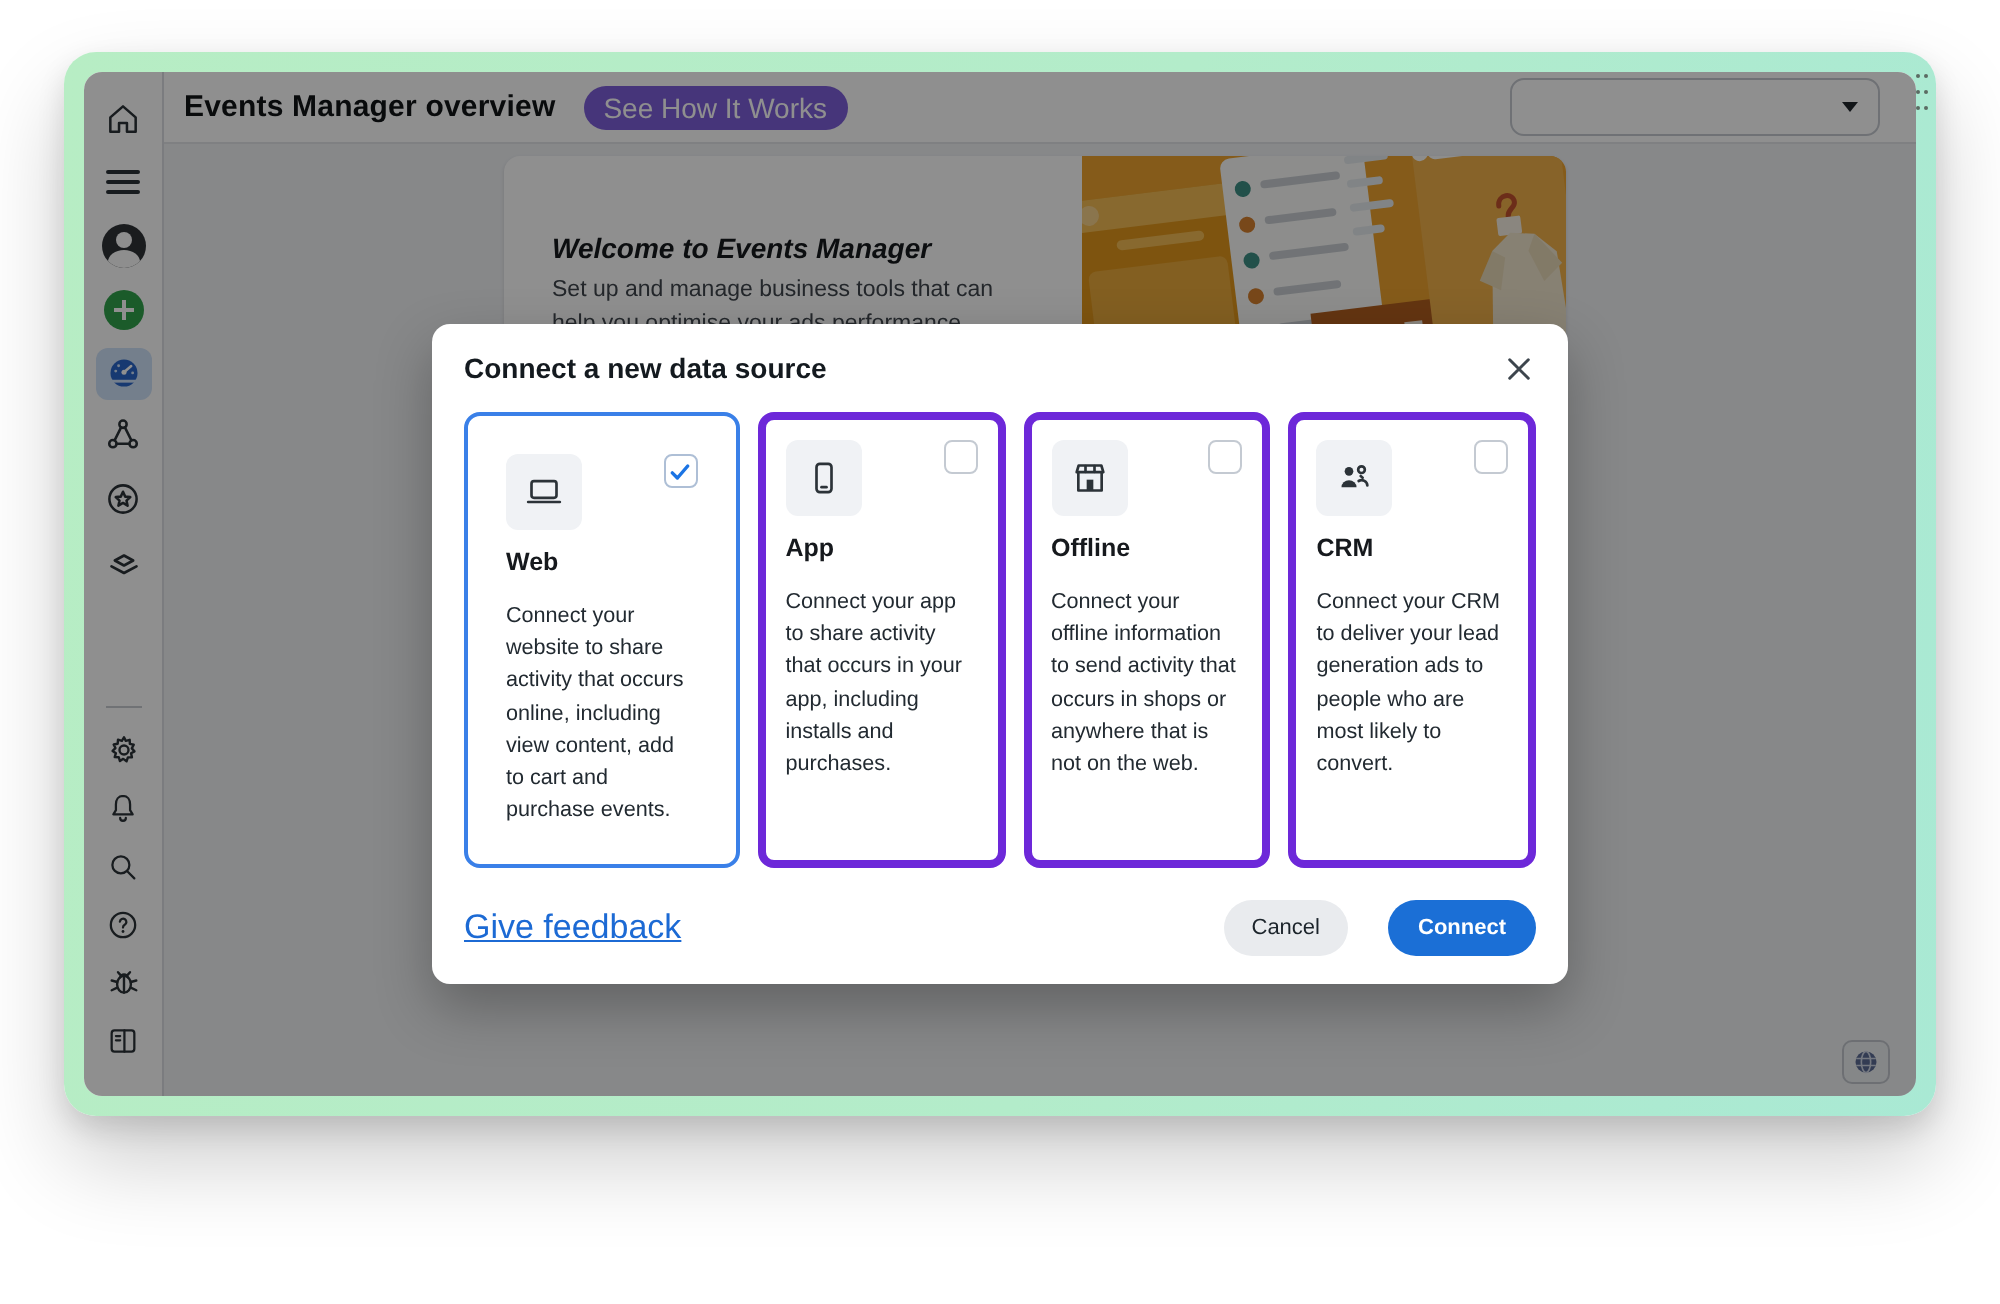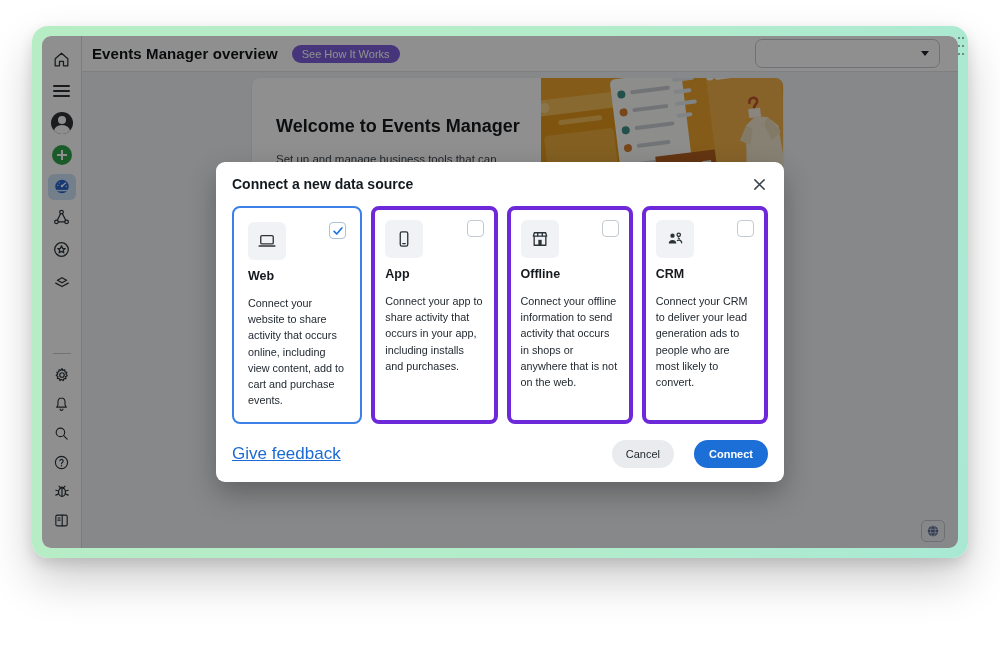--- a/index.html
+++ b/index.html
@@ -42,32 +42,32 @@
   .tile-selected { width:28px; height:26px; border-radius:6px; background:#cfe2f9; display:flex; align-items:center; justify-content:center; }
   .divider-sm { width:18px; height:1px; background:#c8cbd0; margin:6px 0 8px; }
   .side-bottom { margin-top:auto; display:flex; flex-direction:column; align-items:center; }
   .side-bottom .side-btn { margin-bottom:3px; }
 
   
   .main { flex:1; display:flex; flex-direction:column; position:relative; }
   .topbar { height:36px; background:#ffffff; border-bottom:1px solid #e2e4e8;
     display:flex; align-items:center; padding:0 18px 0 10px; flex-shrink:0; }
   .page-title { font-size:15px; font-weight:bold; color:#111417; letter-spacing:.1px; }
-  .howit-badge { margin-left:14px; background:var(--badge-purple,#7e5fd9); color:#fff; font-size:11px;
+  .howit-badge { margin-left:14px; background:var(--badge-purple,#7e5fd9); color:#fff; font-size:14px;
     padding:3px 10px; border-radius:999px; cursor:pointer; border:0; font-family:inherit; }
   .dropdown { margin-left:auto; width:185px; height:29px; background:#fff; border:1px solid #c6cad1;
     border-radius:7px; display:flex; align-items:center; justify-content:flex-end; padding:0 10px; cursor:pointer; }
   .caret { width:0; height:0; border-left:4.5px solid transparent; border-right:4.5px solid transparent; border-top:5.5px solid #20262c; }
 
   .content { flex:1; position:relative; }
   .welcome-card { position:absolute; left:170px; top:6px; width:531px; height:118px;
     background:#ffffff; border-radius:8px; overflow:hidden; display:flex;
     box-shadow:0 1px 2px rgba(0,0,0,.12); }
   .welcome-text { flex:1; padding:38px 20px 0 24px; }
-  .welcome-title { font-size:18px; font-weight:bold; color:#16191d; margin-bottom:14px; }
+  .welcome-title { font-size:14px; font-weight:bold; color:#16191d; margin-bottom:5px;font-style:italic; }
   .welcome-body { font-size:11.5px; color:#40474e; line-height:1.45; max-width:255px; }
   .welcome-illu { width:242px; flex-shrink:0; }
 
   
   .globe-btn { position:absolute; right:13px; bottom:6px; width:24px; height:22px;
     background:#eef0f3; border:1px solid #c3c7cd; border-radius:5px;
     display:flex; align-items:center; justify-content:center; cursor:pointer; }
 
   
   .overlay { position:absolute; inset:0; background:rgba(0,0,0,.44); z-index:5; }
@@ -75,21 +75,21 @@
     background:#ffffff; border-radius:9px; box-shadow:0 12px 28px rgba(0,0,0,.28);
     padding:14px 16px 14px; }
   .modal-head { display:flex; align-items:flex-start; }
   .modal-title { font-size:14px; font-weight:bold; color:#141a1f; }
   .modal-close { margin-left:auto; background:none; border:0; cursor:pointer; padding:2px; line-height:0; }
   .modal-desc { font-size:12px; color:#1c242b; line-height:1.55; margin-top:9px; }
 
   .cards { display:flex; gap:9px; margin-top:13px; }
   .card { flex:1; border:4px solid #6d28d9; border-radius:8px; padding:10px; background:#fff;
     cursor:pointer; position:relative; }
-  .card.selected { border:2px solid #3a80e8; padding:14px; }
+  .card.selected { border:2px solid #3a80e8; padding:19px; }
   .card-top { display:flex; align-items:flex-start; }
   .icon-tile { width:38px; height:38px; border-radius:6px; background:#f0f2f5;
     display:flex; align-items:center; justify-content:center; }
   .cb { margin-left:auto; width:17px; height:17px; border:1.5px solid #c4cad2; border-radius:4px; background:#fff;
     display:flex; align-items:center; justify-content:center; cursor:pointer; }
   .cb svg { display:none; }
   .cb.checked { border-color:#aebfd6; }
   .cb.checked svg { display:block; }
   .card-title { font-size:12.5px; font-weight:bold; color:#16191d; margin-top:9px; }
   .card-desc { font-size:10.8px; color:#222a31; line-height:1.5; margin-top:12px; }

